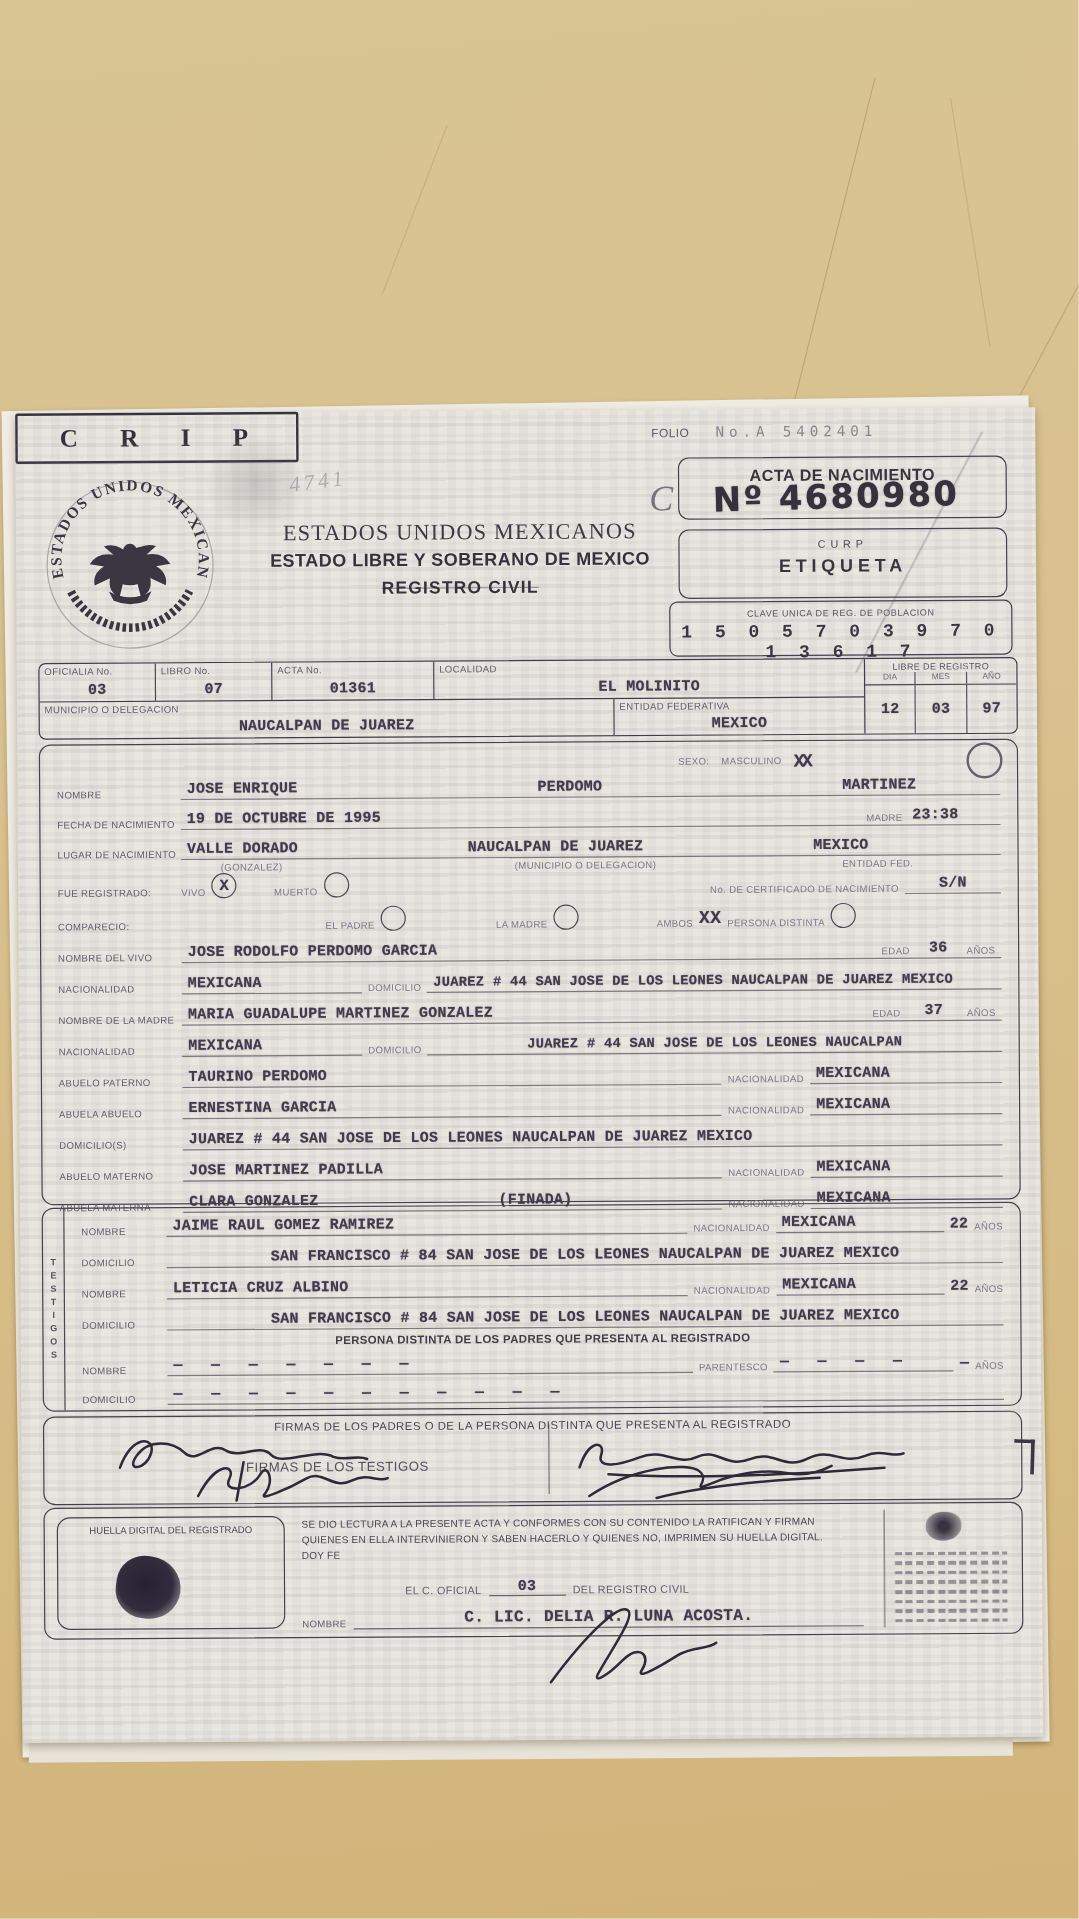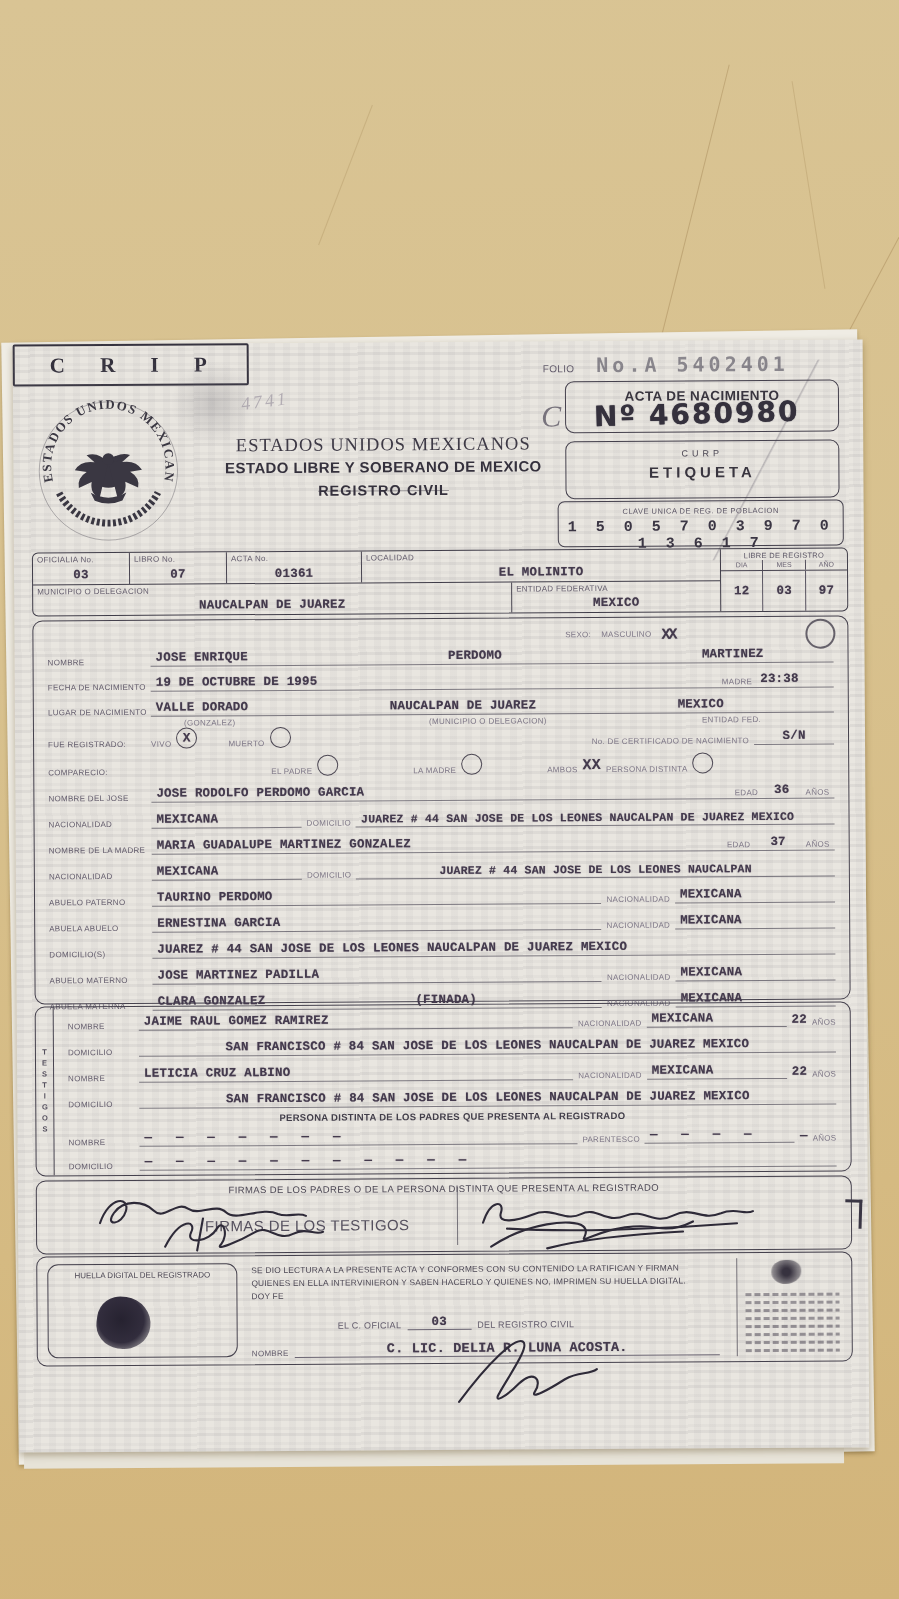--- a/index.html
+++ b/index.html
@@ -42,21 +42,21 @@
   .tw.small{font-size:11.5px;}
   .row{position:absolute;left:14px;right:14px;display:flex;align-items:flex-end;gap:5px;height:20px;}
   .seg{display:flex;align-items:flex-end;border-bottom:1.2px solid rgba(90,85,98,.75);padding:0 5px 1px;min-height:16px;}
   .grow{flex:1;}
   .bx{position:absolute;border:1.6px solid #45414d;border-radius:9px;}
   .circ{width:19px;height:19px;border:1.7px solid #4c4753;border-radius:50%;display:inline-flex;
         align-items:center;justify-content:center;flex:none;}
   .dashes{word-spacing:16px;}
 
   .folio-row{position:absolute;left:530px;top:12px;display:flex;align-items:baseline;gap:22px;}
-  .dotmx{font-family:"DejaVu Sans Mono",monospace;font-weight:700;font-size:20px;letter-spacing:4px;
+  .dotmx{font-family:"DejaVu Sans Mono",monospace;font-weight:400;font-size:12px;letter-spacing:4px;
          color:rgba(62,58,74,.55);}
   .hand-c{position:absolute;left:528px;top:58px;font:italic 30px "Liberation Serif",serif;color:#55505e;opacity:.75;}
   .acta-box{left:552px;top:40px;width:272px;height:50px;}
   .acta-title{position:absolute;left:0;right:0;top:7px;text-align:center;font-weight:700;font-size:13.5px;
       color:#39353f;letter-spacing:.4px;}
   .acta-num{position:absolute;left:28px;top:16px;font-family:"DejaVu Sans",sans-serif;font-weight:700;
       font-size:28px;color:#35313d;letter-spacing:2px;transform:rotate(-1.2deg);text-shadow:0 0 1px #35313d;}
   .curp-box{left:552px;top:100px;width:272px;height:56px;}
   .curp-lab{position:absolute;left:0;right:0;top:7px;text-align:center;font-size:9px;letter-spacing:4px;color:#4c4754;}
   .etiqueta{position:absolute;left:0;right:0;top:22px;text-align:center;font-weight:700;font-size:15px;
@@ -101,21 +101,21 @@
   .sublabels .lab{position:absolute;}
 
   .test-box{left:18px;top:662px;width:814px;height:168px;border-radius:10px;display:flex;}
   .side-strip{width:17px;border-right:1.3px solid #4a4652;display:flex;align-items:center;justify-content:center;}
   .side-strip span{writing-mode:vertical-rl;text-orientation:upright;font-size:7.5px;letter-spacing:2px;
       color:#55505e;font-weight:700;}
   .test-body{position:relative;flex:1;}
 
   .firmas-box{left:18px;top:836px;width:814px;height:72px;border-radius:10px;}
   .firmas-title{position:absolute;left:0;right:0;top:4px;text-align:center;font-size:9.5px;color:#4c4754;letter-spacing:.4px;}
-  .firmas-mid{position:absolute;left:168px;top:37px;font-size:15px;color:#55505e;letter-spacing:.4px;}
+  .firmas-mid{position:absolute;left:168px;top:37px;font-size:11px;color:#55505e;letter-spacing:.4px;}
   .fdivider{position:absolute;left:420px;top:8px;width:1.3px;height:58px;background:rgba(74,70,82,.7);}
   .sig{position:absolute;}
   .sig path{fill:none;stroke:#2e2a38;stroke-width:2.1;stroke-linecap:round;}
 
   .bottom-box{left:18px;top:912px;width:814px;height:108px;border-radius:10px;}
   .huella-box{position:absolute;left:10px;top:7px;width:188px;height:92px;border:1.5px solid #45414d;border-radius:11px;}
   .huella-lab{position:absolute;left:0;right:0;top:6px;text-align:center;font-size:8px;color:#4c4754;line-height:1.35;}
   .fingerprint{position:absolute;left:48px;top:32px;width:54px;height:52px;border-radius:46% 54% 52% 48%;
       background:radial-gradient(circle at 45% 45%, #262230 0%, #322d3d 55%, rgba(50,45,61,.55) 78%, rgba(0,0,0,0) 100%);
       transform:rotate(8deg);}
@@ -312,21 +312,21 @@
         <span class="circ"></span>
         <span class="lab dim" style="margin-left:70px">LA MADRE</span>
         <span class="circ"></span>
         <span class="lab dim" style="margin-left:60px">AMBOS</span>
         <span class="tw" style="font-size:15px">XX</span>
         <span class="lab dim" style="">PERSONA DISTINTA</span>
         <span class="circ" style="margin-right:10px"></span>
       </div>
 
       <div class="row" style="top:162px">
-        <span class="lab" style="width:98px">NOMBRE DEL JOSE</span>
+        <span class="lab" style="width:98px">NOMBRE DEL VIVO</span>
         <span class="seg grow">
           <span class="tw">JOSE RODOLFO PERDOMO GARCIA</span>
           <span class="grow"></span>
           <span class="lab dim">EDAD</span>
           <span class="tw" style="margin:0 16px">36</span>
           <span class="lab dim">AÑOS</span>
         </span>
       </div>
       <div class="row" style="top:188px">
         <span class="lab" style="width:98px">NACIONALIDAD</span>

